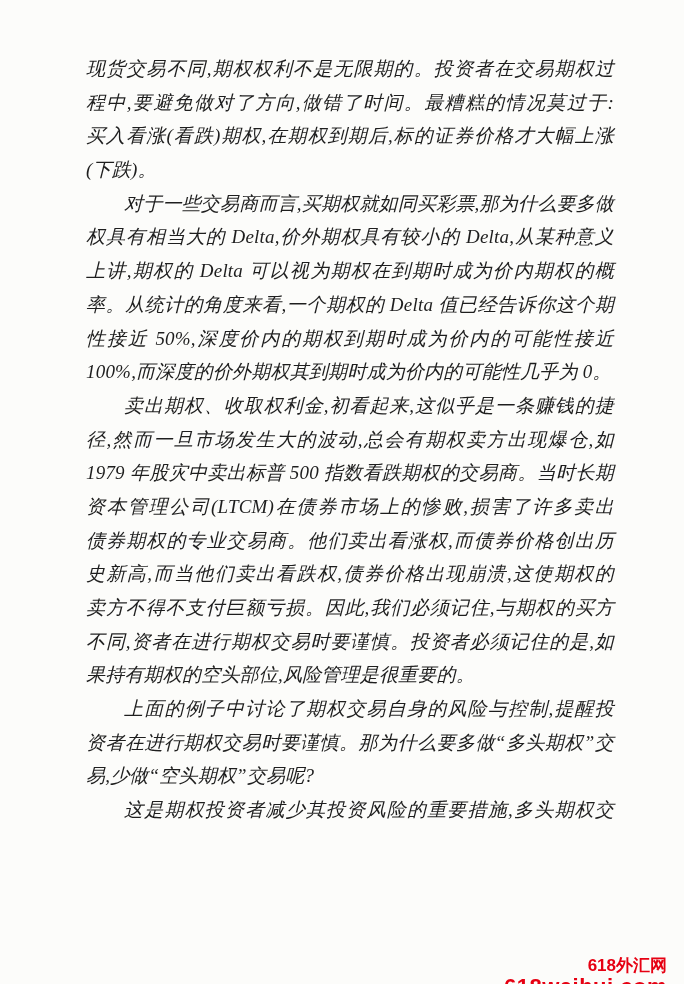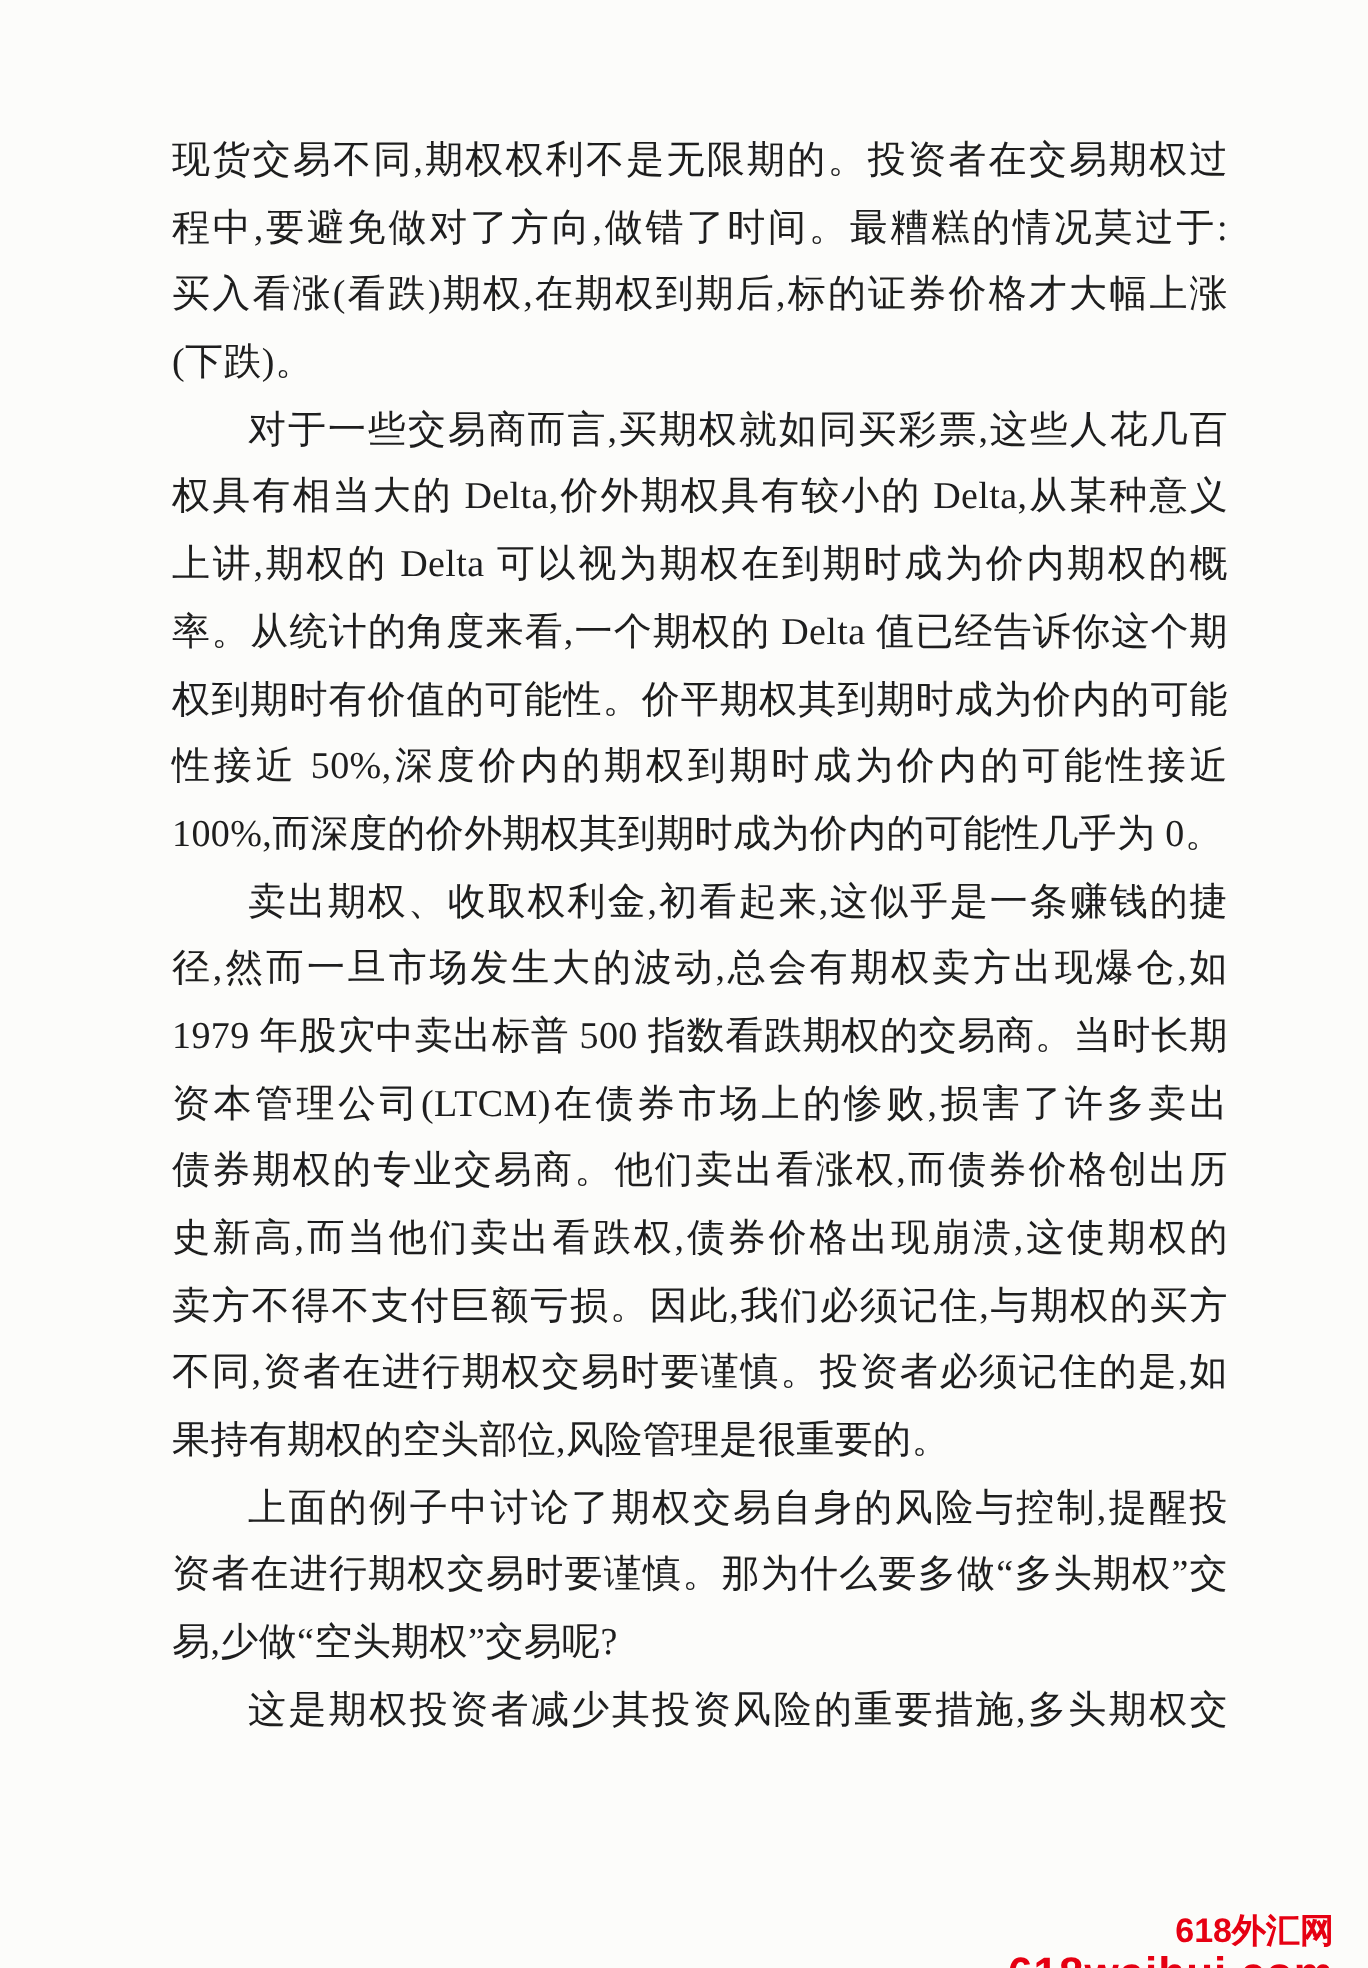--- a/index.html
+++ b/index.html
@@ -11,23 +11,24 @@
     position: relative;
     width: 684px;
     height: 984px;
     background: #fcfcfa;
     font-family: "Liberation Serif", "DejaVu Serif", serif;
     overflow: hidden;
   }
   .text-block {
     position: absolute;
     left: 86px;
-    top: 64px;
+    top: 52px;
     width: 528px;
     color: #1e1e1e;
+    font-style: italic;
   }
   .line {
     height: 33.7px;
     line-height: 33.7px;
     font-size: 19px;
     letter-spacing: 0.2px;
     text-align: justify;
     text-align-last: justify;
     text-justify: distribute;
     white-space: nowrap;
@@ -58,25 +59,24 @@
 
 <div class="page">
   <div class="text-block" style="color: rgb(30, 30, 30);">
       <div class="paragraph">
         <div class="line">现货交易不同,期权权利不是无限期的。投资者在交易期权过</div>
         <div class="line">程中,要避免做对了方向,做错了时间。最糟糕的情况莫过于:</div>
         <div class="line">买入看涨(看跌)期权,在期权到期后,标的证券价格才大幅上涨</div>
         <div class="line para-end">(下跌)。</div>
       </div>
       <div class="paragraph">
-        <div class="line indent">对于一些交易商而言,买期权就如同买彩票,这些人花几百</div>
+        <div class="line indent">对于一些交易商而言,买期权就如同买彩票,那为什么要多做</div>
         <div class="line">权具有相当大的 Delta,价外期权具有较小的 Delta,从某种意义</div>
         <div class="line">上讲,期权的 Delta 可以视为期权在到期时成为价内期权的概</div>
         <div class="line">率。从统计的角度来看,一个期权的 Delta 值已经告诉你这个期</div>
-        <div class="line">权到期时有价值的可能性。价平期权其到期时成为价内的可能</div>
         <div class="line">性接近 50%,深度价内的期权到期时成为价内的可能性接近</div>
         <div class="line para-end">100%,而深度的价外期权其到期时成为价内的可能性几乎为 0。</div>
       </div>
       <div class="paragraph">
         <div class="line indent">卖出期权、收取权利金,初看起来,这似乎是一条赚钱的捷</div>
         <div class="line">径,然而一旦市场发生大的波动,总会有期权卖方出现爆仓,如</div>
         <div class="line">1979 年股灾中卖出标普 500 指数看跌期权的交易商。当时长期</div>
         <div class="line">资本管理公司(LTCM)在债券市场上的惨败,损害了许多卖出</div>
         <div class="line">债券期权的专业交易商。他们卖出看涨权,而债券价格创出历</div>
         <div class="line">史新高,而当他们卖出看跌权,债券价格出现崩溃,这使期权的</div>

